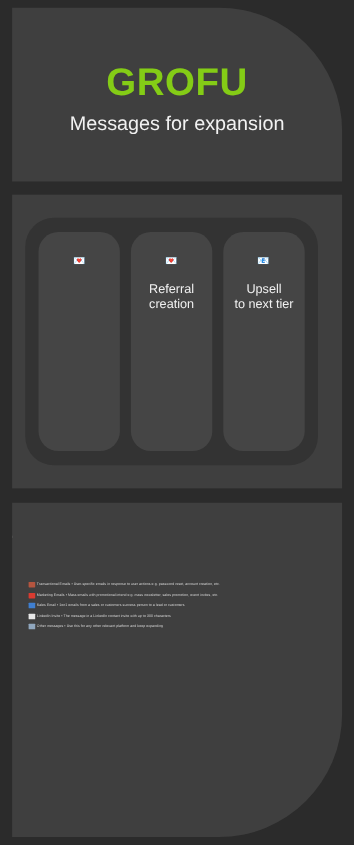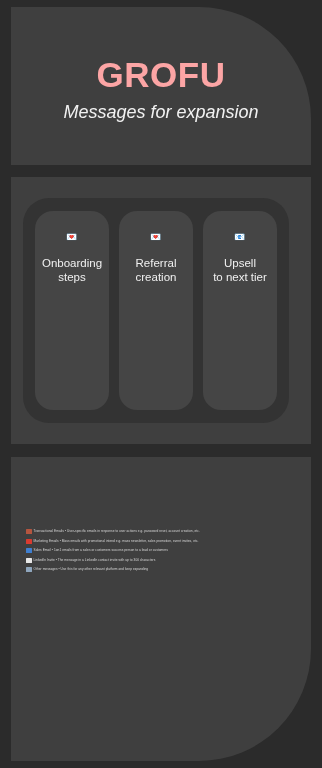--- a/index.html
+++ b/index.html
@@ -47,31 +47,30 @@
 
   
   .title-wrap {
     position: absolute;
     left: 0;
     top: 48px;
     width: 300px;
     text-align: center;
   }
   .brand-title {
-    color: #fca5a5;
+    color: #84cc16;
     font-size: 35px;
     font-weight: bold;
     letter-spacing: 0.5px;
     line-height: 40px;
     margin: 0;
   }
   .brand-subtitle {
     color: #f2f2f2;
     font-size: 18px;
-    font-style: italic;
     font-weight: normal;
     line-height: 26px;
     margin: 4px 0 0 0;
   }
 
   
   .card-group {
     position: absolute;
     left: 12px;
     top: 21px;
@@ -174,22 +173,20 @@
 
   <div class="panel panel-body">
 
     <div class="connector"></div>
     <div class="connector-node"></div>
 
     <div class="card-group">
 
       <div class="card">
         <span class="card-icon">💌</span>
-        <span class="card-label">Onboarding
-steps</span>
       </div>
 
       <div class="card">
         <span class="card-icon">💌</span>
         <span class="card-label">Referral
 creation</span>
       </div>
 
       <div class="card">
         <span class="card-icon">📧</span>

